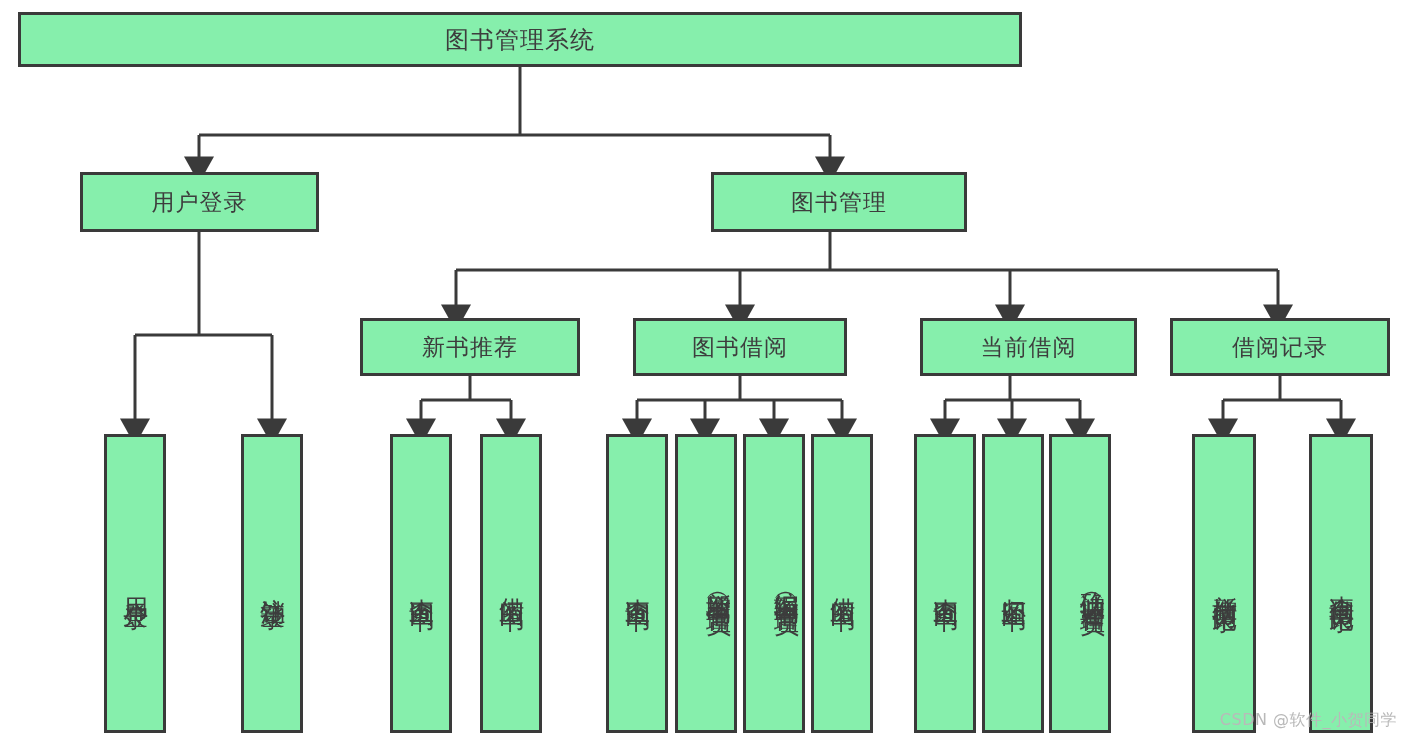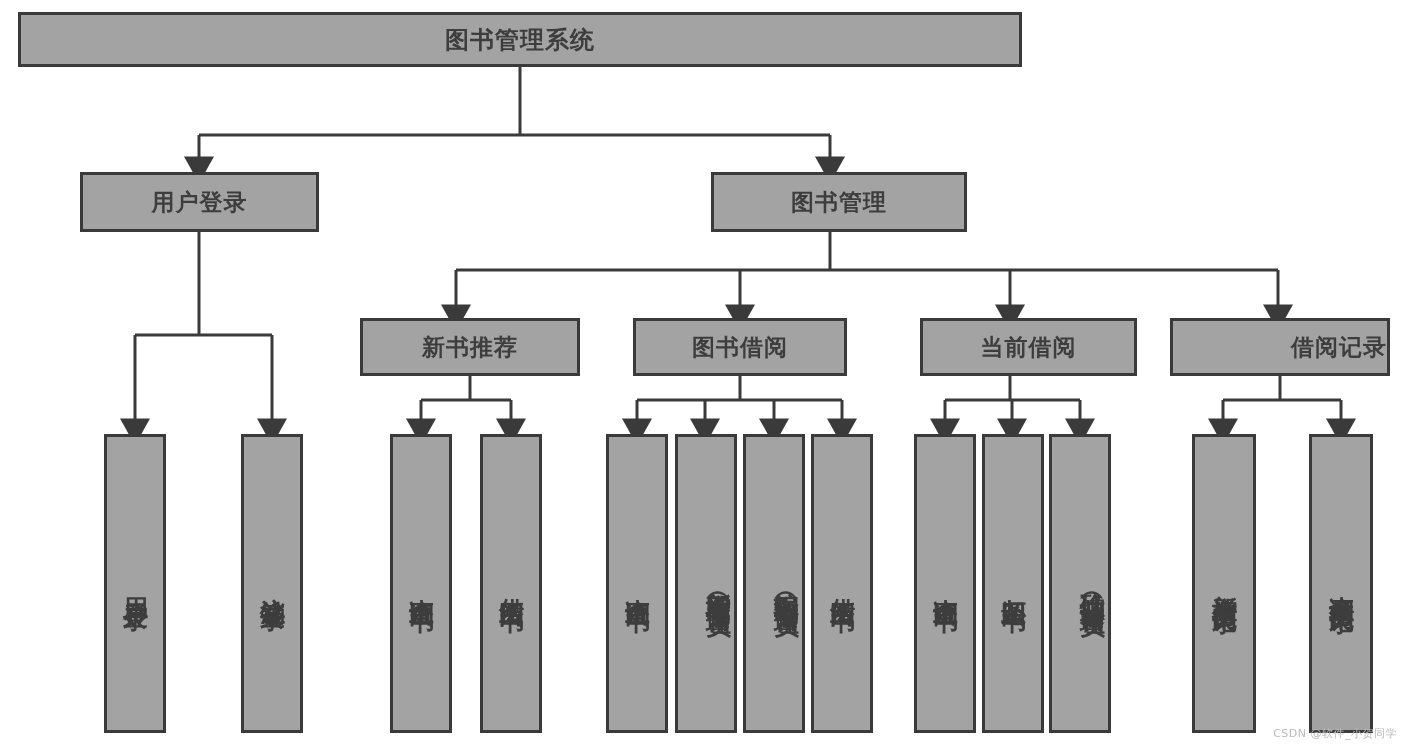--- a/index.html
+++ b/index.html
@@ -21,26 +21,25 @@
     position: absolute;
     left: 0;
     top: 0;
     width: 1405px;
     height: 747px;
   }
   .node {
     position: absolute;
     box-sizing: border-box;
     border: 3px solid #3a3a3a;
-    background: #a3a3a3;
+    background: #86efac;
     display: flex;
     align-items: center;
     justify-content: center;
     color: #3d3d3d;
-    font-weight: bold;
   }
   .node-h {
     font-size: 23px;
     letter-spacing: 1px;
     white-space: nowrap;
   }
   .node-root {
     font-size: 24px;
   }
   .node-v {
@@ -57,22 +56,22 @@
   .node-v.from-top {
     align-items: flex-start;
   }
   .node-v.centered {
     align-items: center;
     padding-top: 0;
   }
   .watermark {
     position: absolute;
     right: 8px;
-    bottom: 6px;
-    font-size: 11px;
+    bottom: 16px;
+    font-size: 16px;
     color: #b9b9b9;
     letter-spacing: 0.5px;
     white-space: nowrap;
     z-index: 5;
   }
 </style>
 </head>
 <body>
 
 <div id="canvas">
@@ -145,21 +144,21 @@
   </div>
 
   <div class="node node-h" style="left:633px; top:318px; width:214px; height:58px;">
     <span>图书借阅</span>
   </div>
 
   <div class="node node-h" style="left:920px; top:318px; width:217px; height:58px;">
     <span>当前借阅</span>
   </div>
 
-  <div class="node node-h" style="left:1170px; top:318px; width:220px; height:58px;justify-content:flex-end;">
+  <div class="node node-h" style="left:1170px; top:318px; width:220px; height:58px;">
     <span>借阅记录</span>
   </div>
 
   <div class="node node-v centered" style="left:104px; top:434px; width:62px; height:299px;">
     <span>用户登录</span>
   </div>
 
   <div class="node node-v centered" style="left:241px; top:434px; width:62px; height:299px;">
     <span>注销登录</span>
   </div>

